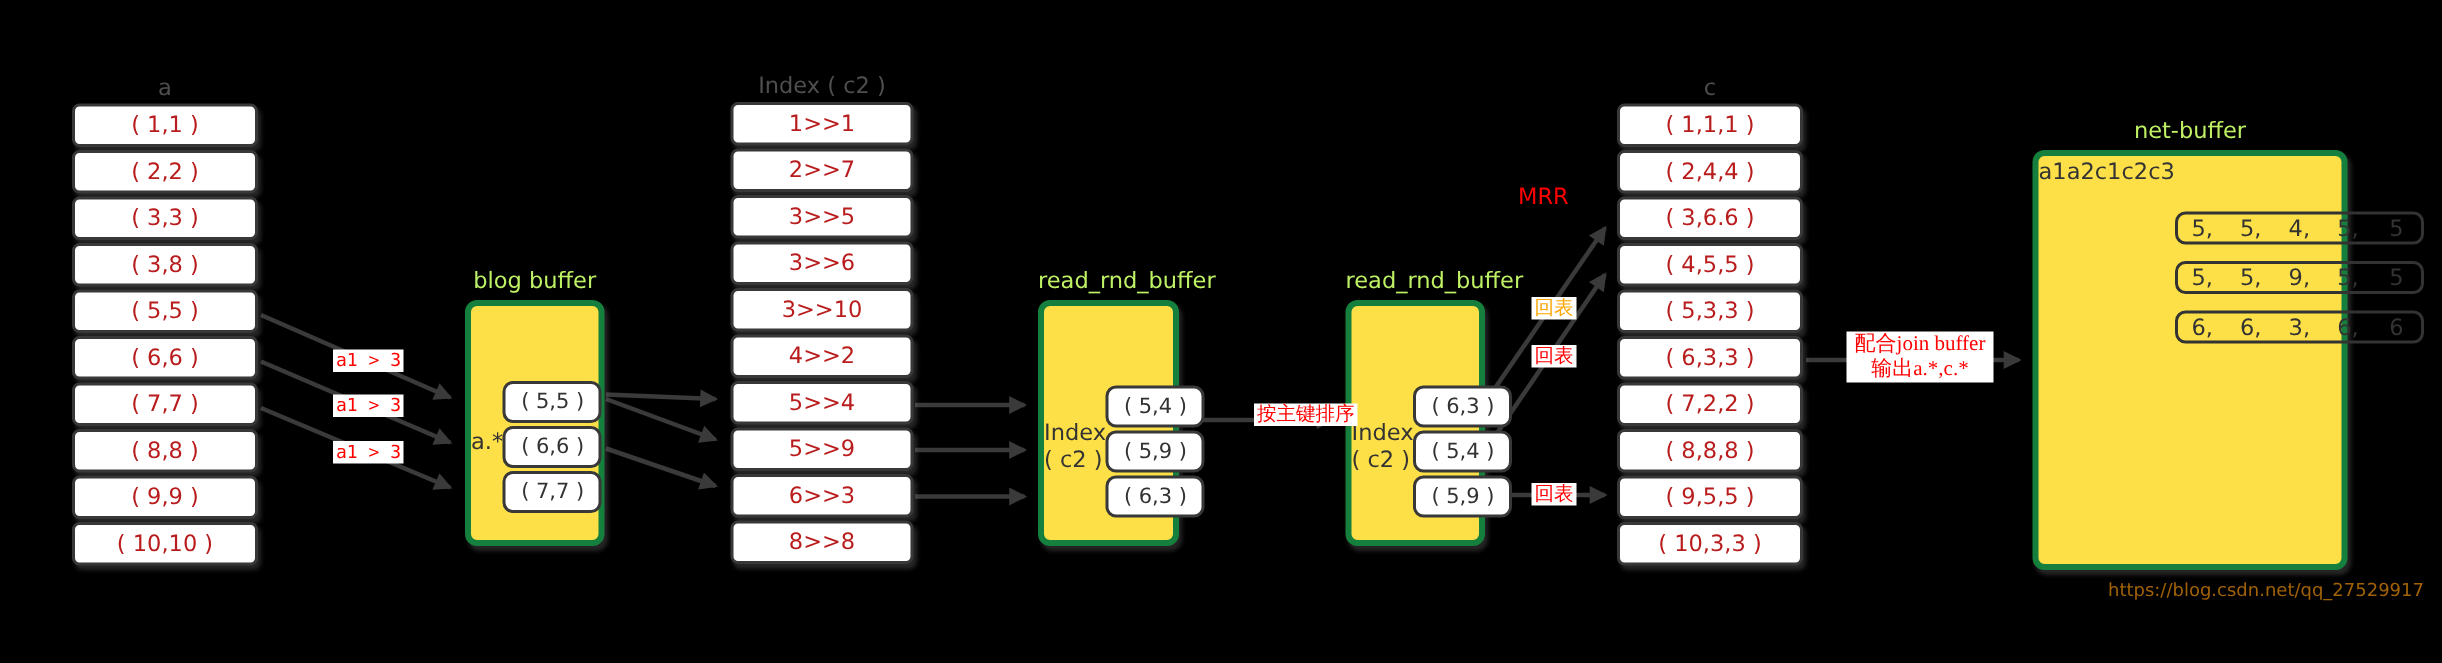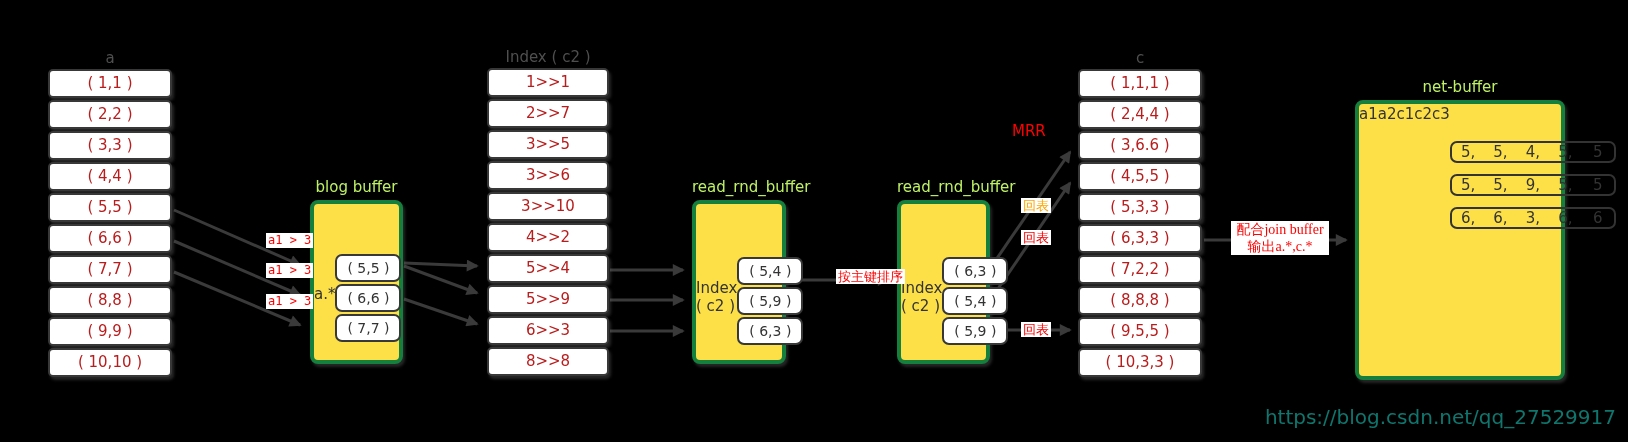--- a/index.html
+++ b/index.html
@@ -21,26 +21,26 @@
   .mini-row{box-sizing:border-box;width:66px;height:28px;line-height:24px;margin-bottom:2px;background:#fff;
             border:2px solid #383838;border-radius:7px;text-align:center;font-size:14px;color:#333;}
   
   .nb-grid{display:grid;grid-template-columns:repeat(5,1fr);}
   .nb-headers{width:166px;margin:2px auto 0 auto;height:16px;line-height:16px;font-size:15px;color:#333;text-align:center;}
   .nb-row{box-sizing:border-box;width:166px;margin:11px auto 0 auto;height:22px;line-height:18px;
           border:2px solid #333;border-radius:7px;font-size:15px;color:#333;text-align:center;}
   .nb-row:first-of-type{margin-top:37px;}
   
   .tag{position:absolute;background:#fff;color:#f00;font-size:13px;line-height:15px;padding:0 2px;white-space:nowrap;z-index:5;}
-  .tag.mono{font-family:"DejaVu Sans Mono","Liberation Mono",monospace;font-size:12px;margin-left:44px;}
+  .tag.mono{font-family:"DejaVu Sans Mono","Liberation Mono",monospace;font-size:12px;}
   .tag.orange{color:#ffa500;}
   .free-label{position:absolute;color:#f00;font-size:15px;z-index:5;white-space:nowrap;}
   .out-label{position:absolute;background:#fff;color:#f00;font-size:14px;line-height:17px;text-align:center;
              padding:0 1px;z-index:5;white-space:nowrap;font-family:Liberation Serif, serif;}
-  .watermark{position:absolute;right:12px;top:405px;color:#0f766e;font-size:20px;z-index:5;}
+  .watermark{position:absolute;right:12px;top:386px;color:#a16207;font-size:12px;z-index:5;}
   .arrows{position:absolute;left:0;top:0;z-index:1;}
   .z3{z-index:3;}
 </style>
 </head>
 <body>
 
 <div id="canvas">
 
   <svg class="arrows" width="1628" height="442" viewBox="0 0 1628 442">
     <defs>
@@ -66,21 +66,21 @@
     </g>
   </svg>
 
   <div class="vtable z3" style="left:48px;top:51px;width:124px;">
     <div class="vt-title">a</div>
     <div>
 
     <div class="vt-row">( 1,1 )</div>
         <div class="vt-row">( 2,2 )</div>
         <div class="vt-row">( 3,3 )</div>
-        <div class="vt-row">( 4,4 )</div>
+        <div class="vt-row">( 3,8 )</div>
         <div class="vt-row">( 5,5 )</div>
         <div class="vt-row">( 6,6 )</div>
         <div class="vt-row">( 7,7 )</div>
         <div class="vt-row">( 8,8 )</div>
         <div class="vt-row">( 9,9 )</div>
         <div class="vt-row">( 10,10 )</div>
       </div>
   </div>
 
   <div class="buffer z3" style="left:310px;top:180px;width:93px;">

